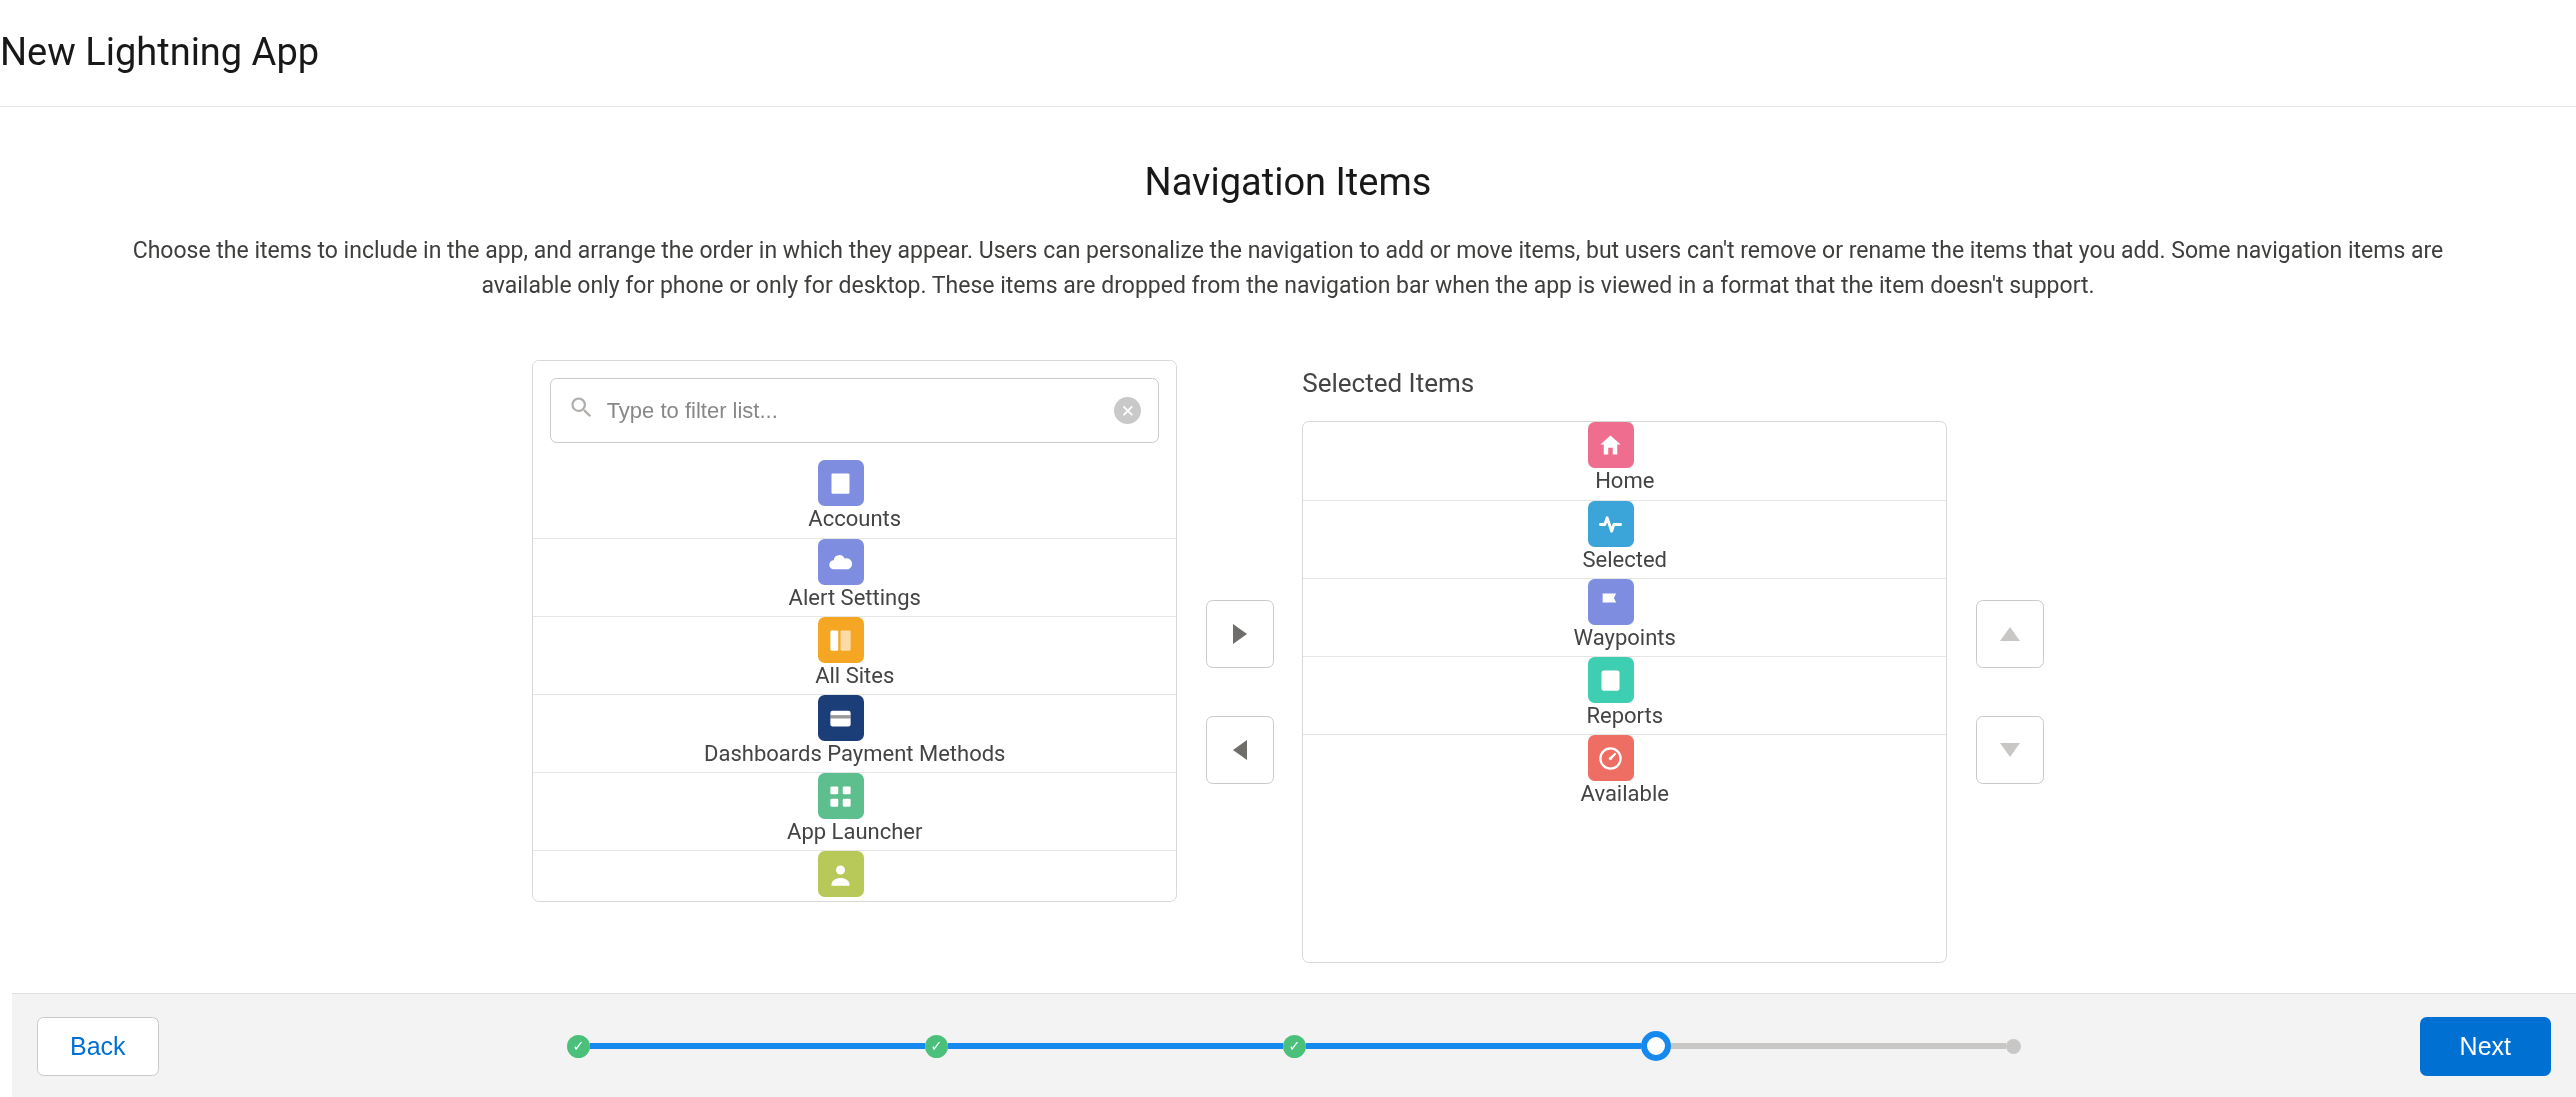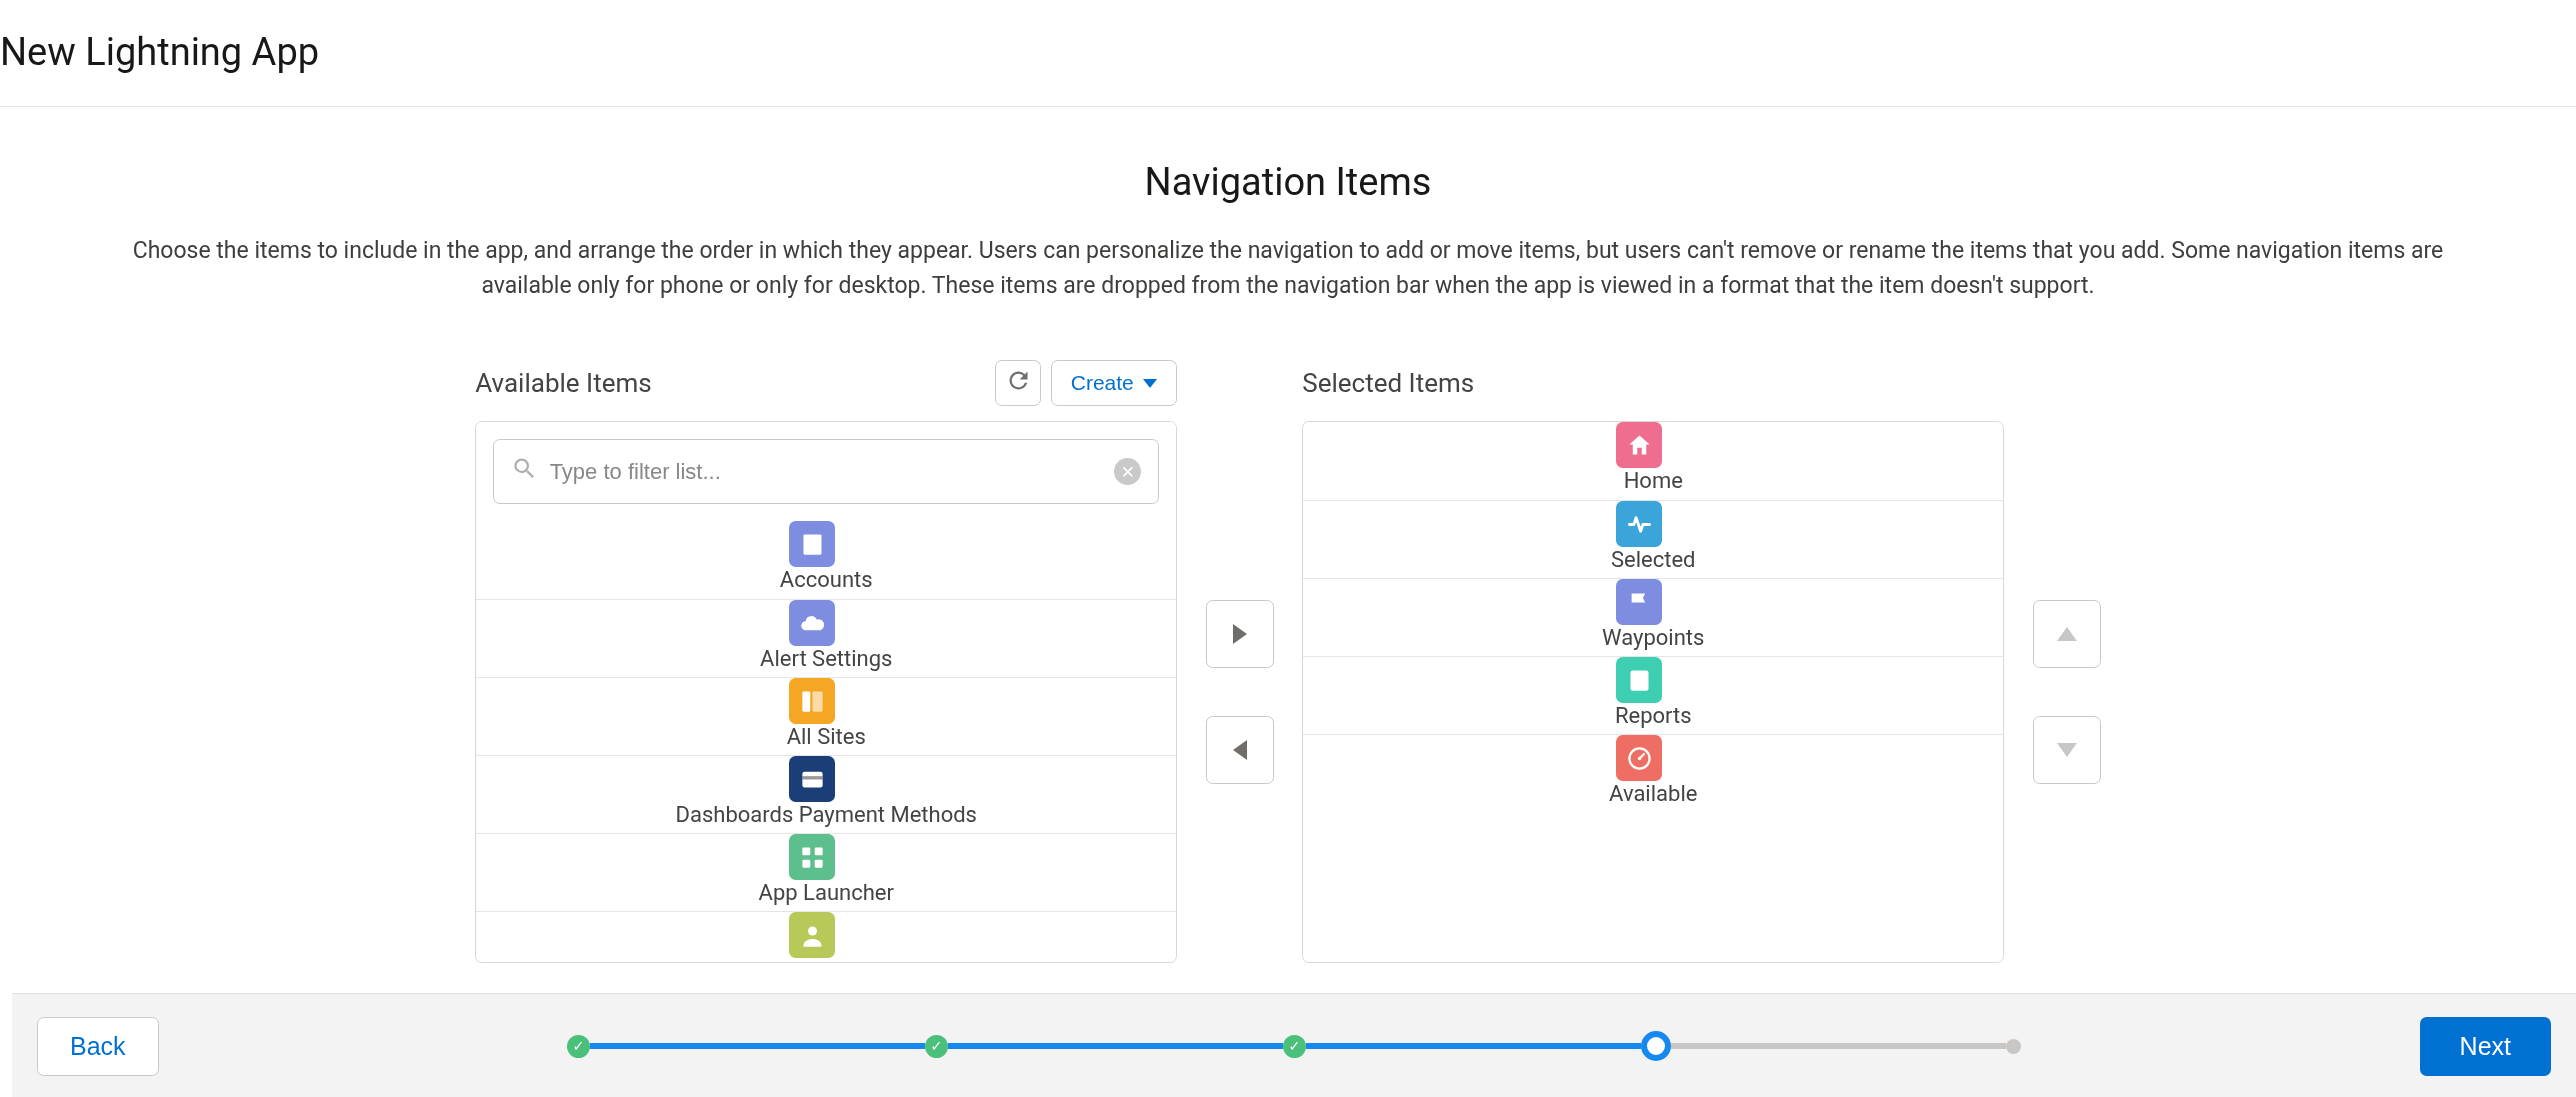--- a/index.html
+++ b/index.html
@@ -16,21 +16,21 @@
 
   .panel-col { display: flex; flex-direction: column; }
   .panel-header-row { display: flex; align-items: center; justify-content: space-between; margin-bottom: 15px; height: 46px; }
   .panel-header-title { font-size: 26px; font-weight: 400; color: #444; }
   .panel-header-actions { display: flex; gap: 9.5px; }
 
   .refresh-btn { width: 46px; height: 46px; border: 1px solid #c9c9c9; border-radius: 6.7px; background: #fff; display: flex; align-items: center; justify-content: center; cursor: pointer; color: #706e6b; font-size: 21px; }
   .create-btn { height: 46px; border: 1px solid #c9c9c9; border-radius: 6.7px; background: #fff; color: #0070d2; font-size: 21px; padding: 0 19px; display: flex; align-items: center; gap: 9.5px; cursor: pointer; }
   .create-caret { width: 0; height: 0; border-left: 7.6px solid transparent; border-right: 7.6px solid transparent; border-top: 9.5px solid #0070d2; }
 
-  .listbox { width: 702px; border: 1px solid #d8d8d8; border-radius: 6.7px; background: #fff; overflow: hidden; }
+  .listbox { width: 645px; border: 1px solid #d8d8d8; border-radius: 6.7px; background: #fff; overflow: hidden; }
   .listbox.available { height: 542px; display: flex; flex-direction: column; }
   .listbox.selected { height: 542px; }
 
   .search-wrap { padding: 17px; background: #fff; }
   .search-box { display: flex; align-items: center; border: 1px solid #c9c9c9; border-radius: 6.7px; padding: 0 17px; height: 65px; background: #fff; }
   .search-icon { color: #b0adab; font-size: 23px; margin-right: 11.4px; }
   .search-input { flex: 1; border: none; outline: none; font-size: 22px; color: #444; background: transparent; }
   .search-input::placeholder { color: #888; }
   .clear-icon { width: 27px; height: 27px; border-radius: 50%; background: #c9c9c9; color: #fff; display: flex; align-items: center; justify-content: center; font-size: 17px; cursor: pointer; }
 
@@ -71,36 +71,20 @@
   <h1 class="modal-title">New Lightning App</h1>
 </div>
 
 <div class="content">
   <h2 class="section-title">Navigation Items</h2>
   <p class="section-desc">Choose the items to include in the app, and arrange the order in which they appear. Users can personalize the navigation to add or move items, but users can't remove or rename the items that you add. Some navigation items are available only for phone or only for desktop. These items are dropped from the navigation bar when the app is viewed in a format that the item doesn't support.</p>
 
   <div class="dual-panel">
 
     <div class="panel-col">
-      <div class="panel-header-row">
-        <div class="panel-header-title">Available Items</div>
-        <div class="panel-header-actions">
-          <button class="refresh-btn">
-            <span>
-              <svg class="icon-svg" viewBox="0 0 24 24">
-                  <path d="M17.65 6.35A7.95 7.95 0 0 0 12 4a8 8 0 1 0 7.73 10h-2.08A6 6 0 1 1 12 6c1.66 0 3.14.69 4.22 1.78L13 11h7V4l-2.35 2.35z"></path>
-                </svg>
-            </span>
-          </button>
-          <button class="create-btn">
-            <span>Create</span>
-            <span class="create-caret"></span>
-          </button>
-        </div>
-      </div>
 
       <div class="listbox available">
         <div class="search-wrap">
           <div class="search-box">
             <span class="search-icon">
               <svg class="icon-svg" viewBox="0 0 24 24">
                   <path d="M15.5 14h-.79l-.28-.27A6.471 6.471 0 0 0 16 9.5 6.5 6.5 0 1 0 9.5 16c1.61 0 3.09-.59 4.23-1.57l.27.28v.79l5 5 1.5-1.5-5-5zm-6 0C7.01 14 5 11.99 5 9.5S7.01 5 9.5 5 14 7.01 14 9.5 11.99 14 9.5 14z"></path>
                 </svg>
             </span>
             <input type="text" class="search-input" placeholder="Type to filter list..." style="">

